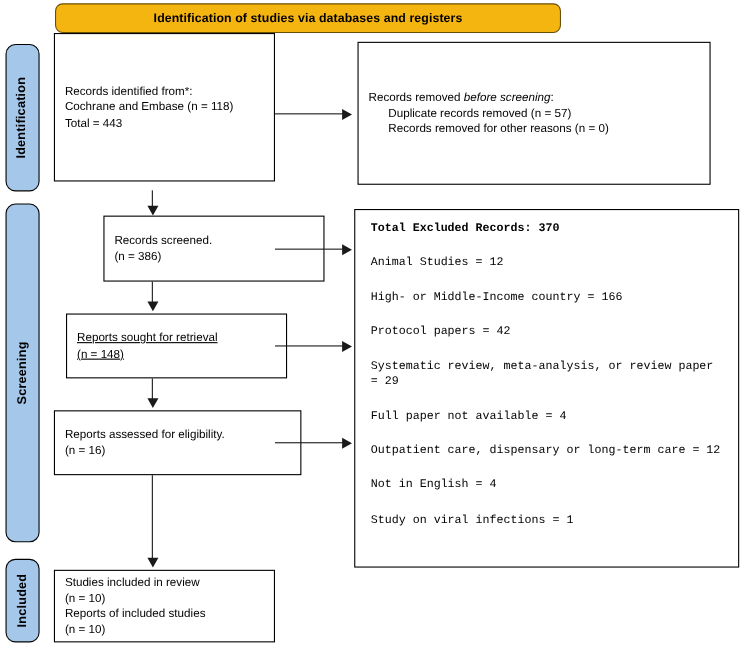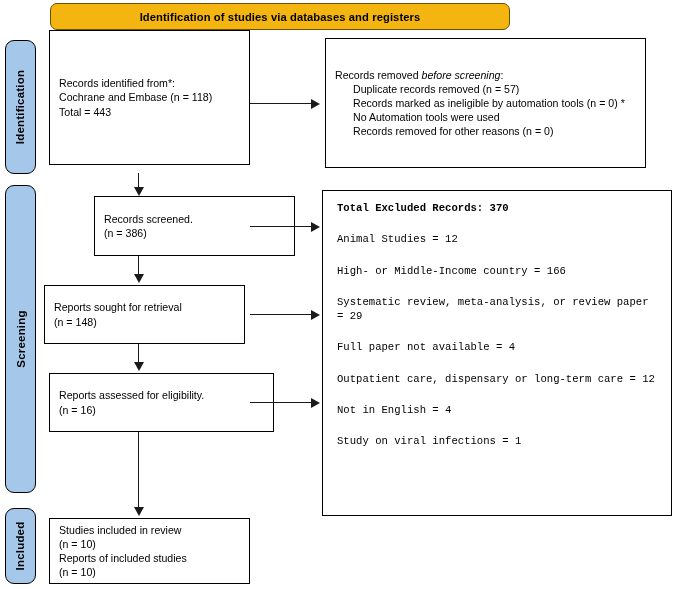--- a/index.html
+++ b/index.html
@@ -152,21 +152,20 @@
       <span class="ln">Records identified from*:</span>
       <span class="ln">Cochrane and Embase (n = 118)</span>
       <span class="ln">Total = 443</span>
     </div>
   </div>
 
   <div class="node" style="left:325px; top:38px; width:321px; height:130px;">
     <div class="node-text">
       <span class="ln wrapline"><span>Records removed </span><em>before screening</em><span>:</span></span>
       <span class="ln indent wrapline">Duplicate records removed (n = 57)</span>
-      <span class="ln indent wrapline">Records marked as ineligible by automation tools (n = 0) * No Automation tools were used</span>
       <span class="ln indent wrapline">Records removed for other reasons (n = 0)</span>
     </div>
   </div>
 
   <div class="conn-h" style="left:250px; top:103px; width:62px;"></div>
   <div class="arrow-right" style="left:311px; top:99px;"></div>
 
   <div class="conn-v" style="left:138px; top:173px; height:16px;"></div>
   <div class="arrow-down" style="left:134px; top:187px;"></div>
 
@@ -176,21 +175,21 @@
       <span class="ln">(n = 386)</span>
     </div>
   </div>
 
   <div class="conn-h" style="left:250px; top:226px; width:62px;"></div>
   <div class="arrow-right" style="left:311px; top:222px;"></div>
 
   <div class="conn-v" style="left:138px; top:256px; height:19px;"></div>
   <div class="arrow-down" style="left:134px; top:274px;"></div>
 
-  <div class="node" style="left:44px; top:285px; width:201px; height:59px;">
+  <div class="node" style="left:60px; top:285px; width:201px; height:59px;text-decoration:underline;">
     <div class="node-text">
       <span class="ln">Reports sought for retrieval</span>
       <span class="ln">(n = 148)</span>
     </div>
   </div>
 
   <div class="conn-h" style="left:250px; top:314px; width:62px;"></div>
   <div class="arrow-right" style="left:311px; top:310px;"></div>
 
   <div class="conn-v" style="left:138px; top:344px; height:19px;"></div>
@@ -215,20 +214,21 @@
       <span class="ln">(n = 10)</span>
       <span class="ln">Reports of included studies</span>
       <span class="ln">(n = 10)</span>
     </div>
   </div>
 
   <div class="excl-panel" style="left:322px; top:190px; width:350px; height:326px;">
     <div class="excl-title">Total Excluded Records: 370</div>
     <div class="excl-item">Animal Studies = 12</div>
     <div class="excl-item">High- or Middle-Income country = 166</div>
+    <div class="excl-item">Protocol papers = 42</div>
     <div class="excl-item">Systematic review, meta-analysis, or review paper = 29</div>
     <div class="excl-item">Full paper not available = 4</div>
     <div class="excl-item">Outpatient care, dispensary or long-term care = 12</div>
     <div class="excl-item">Not in English = 4</div>
     <div class="excl-item">Study on viral infections = 1</div>
   </div>
 
 </div>
 
 </body></html>

